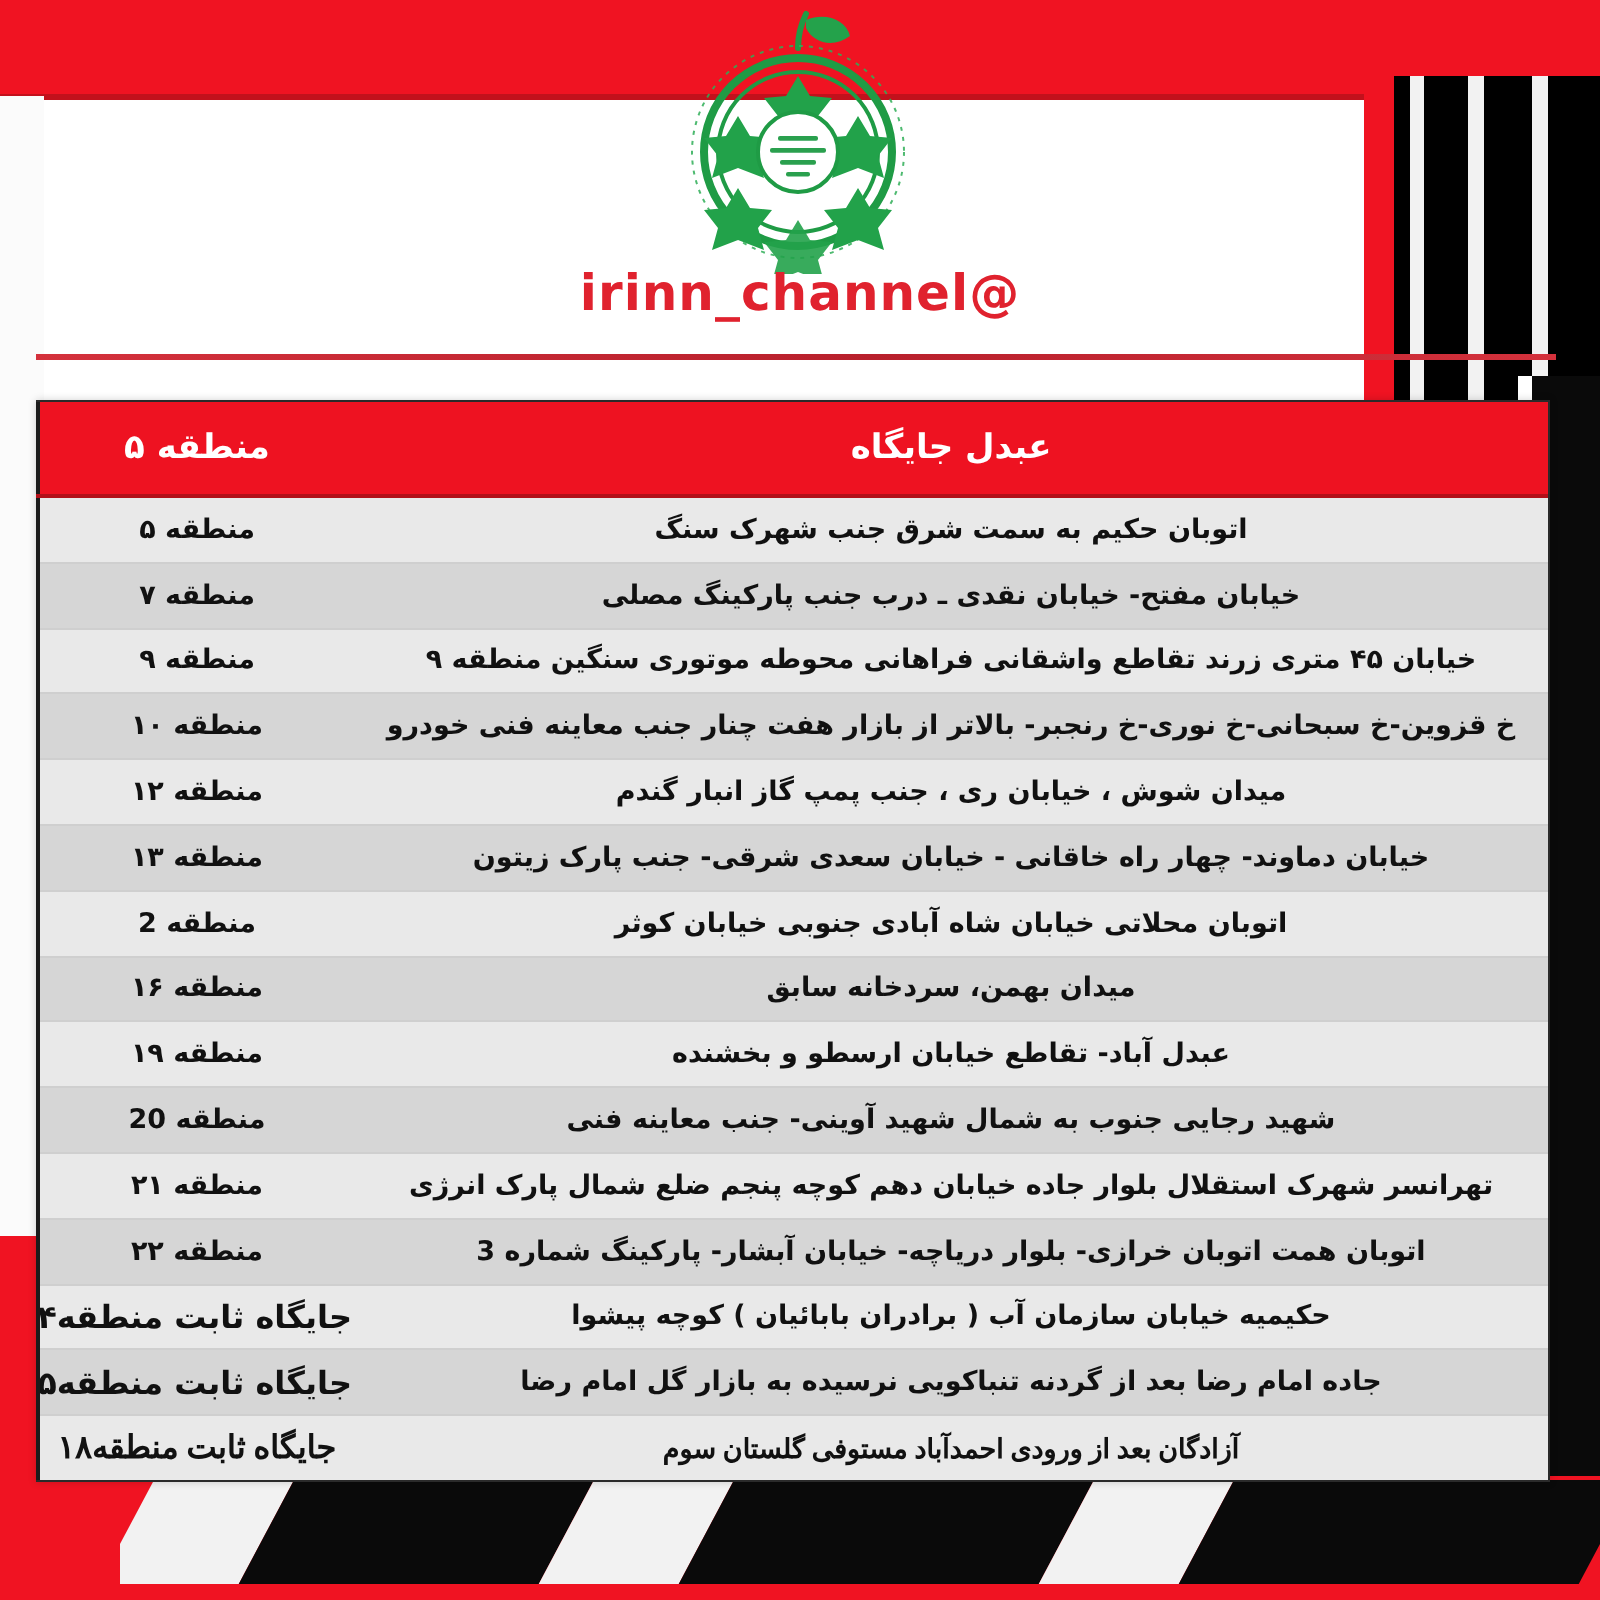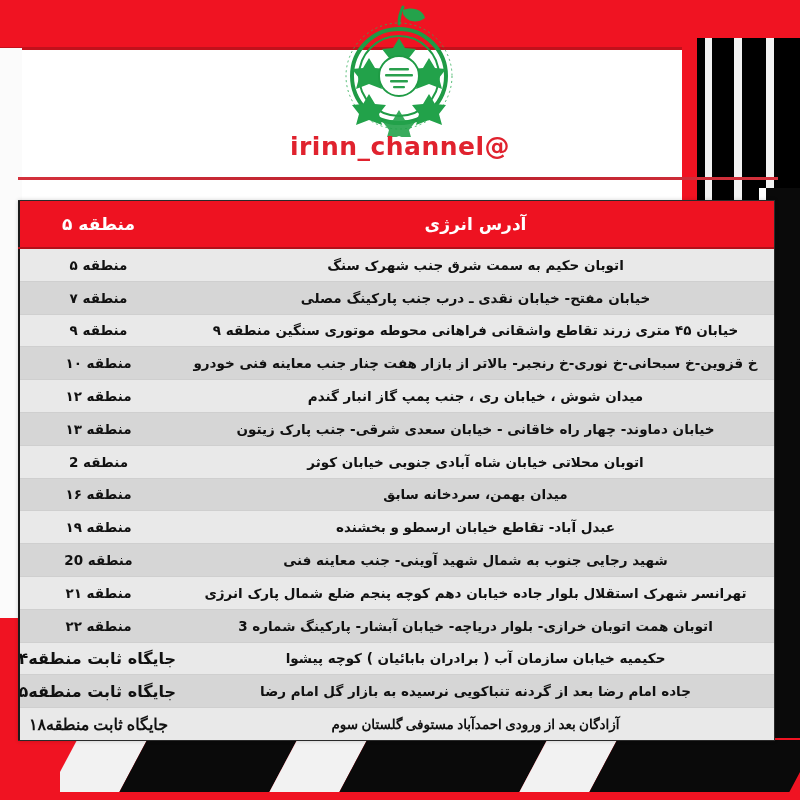--- a/index.html
+++ b/index.html
@@ -207,21 +207,21 @@
 
 
   <div class="table-wrap">
     <table>
       <colgroup>
         <col class="c-addr">
         <col class="c-zone">
       </colgroup>
       <thead>
         <tr>
-          <th class="addr-head">آدرس انرژی</th>
+          <th class="addr-head">عبدل جایگاه</th>
           <th class="zone-head">منطقه ۵</th>
         </tr>
       </thead>
       <tbody id="tbody">
           <tr>
             <td class="addr">اتوبان حکیم به سمت شرق جنب شهرک سنگ</td>
             <td class="zone">منطقه ۵</td>
           </tr>
           <tr>
             <td class="addr">خیابان مفتح- خیابان نقدی ـ درب جنب پارکینگ مصلی</td>

